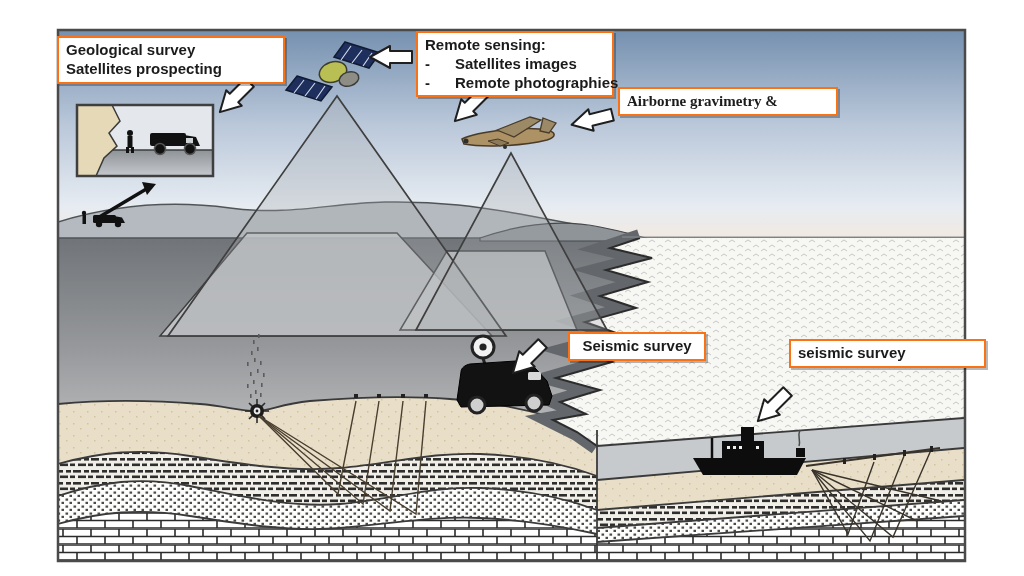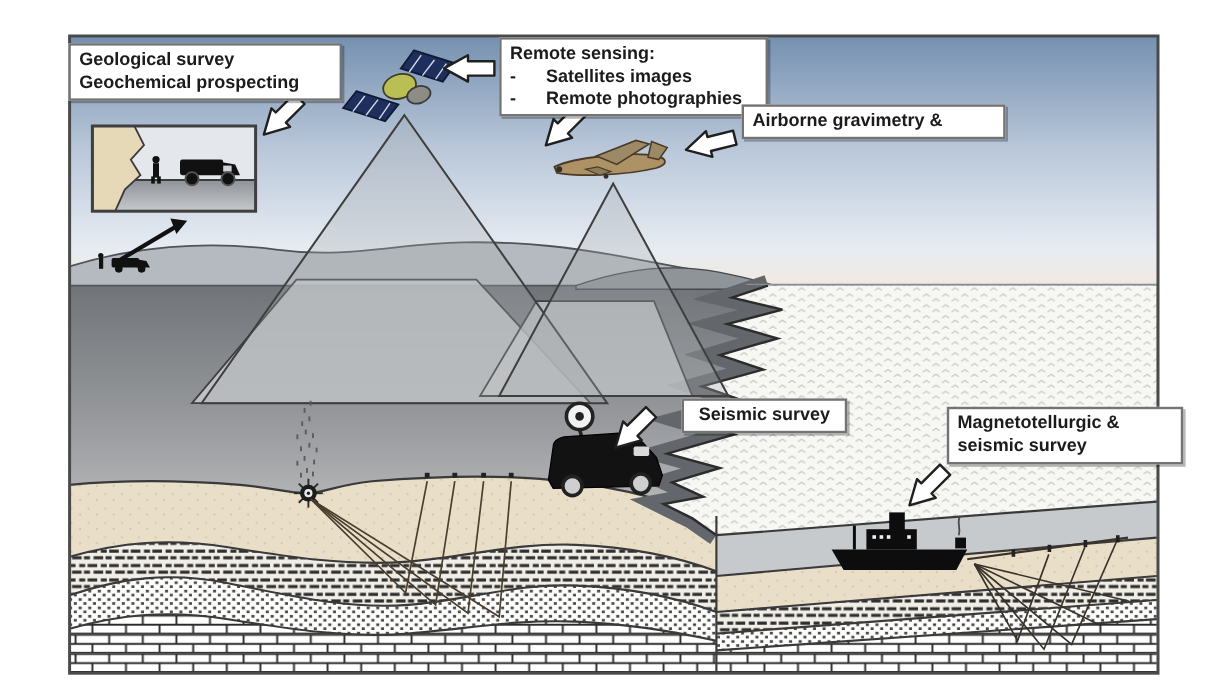--- a/index.html
+++ b/index.html
@@ -1,29 +1,29 @@
 <!DOCTYPE html>
 <html><head>
 <meta charset="utf-8">
 <style>
   html,body{margin:0;padding:0;background:#ffffff;}
   .stage{position:relative;width:1024px;height:576px;background:#ffffff;overflow:hidden;
          font-family:"Liberation Sans",sans-serif;}
   .stage svg{position:absolute;left:0;top:0;}
-  .label-box{position:absolute;background:#ffffff;border:2px solid #737373;
+  .label-box{position:absolute;background:#ffffff;border:2px solid #f97316;
              box-shadow:2px 2px 0 rgba(0,0,0,0.28);
              font-weight:bold;font-size:15px;line-height:1.25;color:#1b1b1b;
              padding:3px 7px;box-sizing:border-box;}
   .label-box .row{white-space:nowrap;}
   .bullet-row{display:flex;}
   .bullet-row .dash{width:16px;flex:0 0 16px;}
   .bullet-row .btxt{padding-left:14px;text-align:center;}
   #box-geological{left:57px;top:36px;width:228px;}
-  #box-remote{left:416px;top:31px;width:224px;}
-  #box-airborne{left:618px;top:87px;width:220px;}
+  #box-remote{left:416px;top:31px;width:198px;}
+  #box-airborne{left:618px;top:87px;width:220px;font-family:Liberation Serif, serif;}
   #box-seismic{left:568px;top:332px;width:138px;text-align:center;padding:3px 4px;}
   #box-marine{left:789px;top:339px;width:197px;}
 </style>
 </head>
 <body>
 
 <div class="stage">
 
 <svg width="1024" height="576" viewBox="0 0 1024 576">
   <defs>
@@ -272,21 +272,21 @@
       <path d="M22,-6 L0,-6 L0,-11 L-20,0 L0,11 L0,6 L22,6 Z" transform="translate(527,359) rotate(-45)"></path>
       <path d="M22,-6 L0,-6 L0,-11 L-20,0 L0,11 L0,6 L22,6 Z" transform="translate(772,407) rotate(-45)"></path>
     </g>
   </g>
 
   <rect x="58" y="30" width="907" height="531" fill="none" stroke="#4a4a4a" stroke-width="2.5"></rect>
 </svg>
 
 <div class="label-box" id="box-geological">
   <div class="row">Geological survey</div>
-  <div class="row">Geochemical prospecting</div>
+  <div class="row">Satellites prospecting</div>
 </div>
 
 <div class="label-box" id="box-remote">
   <div class="row">Remote sensing:</div>
   <div class="row bullet-row">
     <span class="dash">-</span>
     <span class="btxt">Satellites images</span>
   </div>
   <div class="row bullet-row">
     <span class="dash">-</span>
@@ -296,17 +296,16 @@
 
 <div class="label-box" id="box-airborne">
   <div class="row">Airborne gravimetry &amp;</div>
 </div>
 
 <div class="label-box" id="box-seismic">
   <div class="row">Seismic survey</div>
 </div>
 
 <div class="label-box" id="box-marine">
-  <div class="row">Magnetotellurgic &amp;</div>
   <div class="row">seismic  survey</div>
 </div>
 
 </div>
 
 </body></html>

